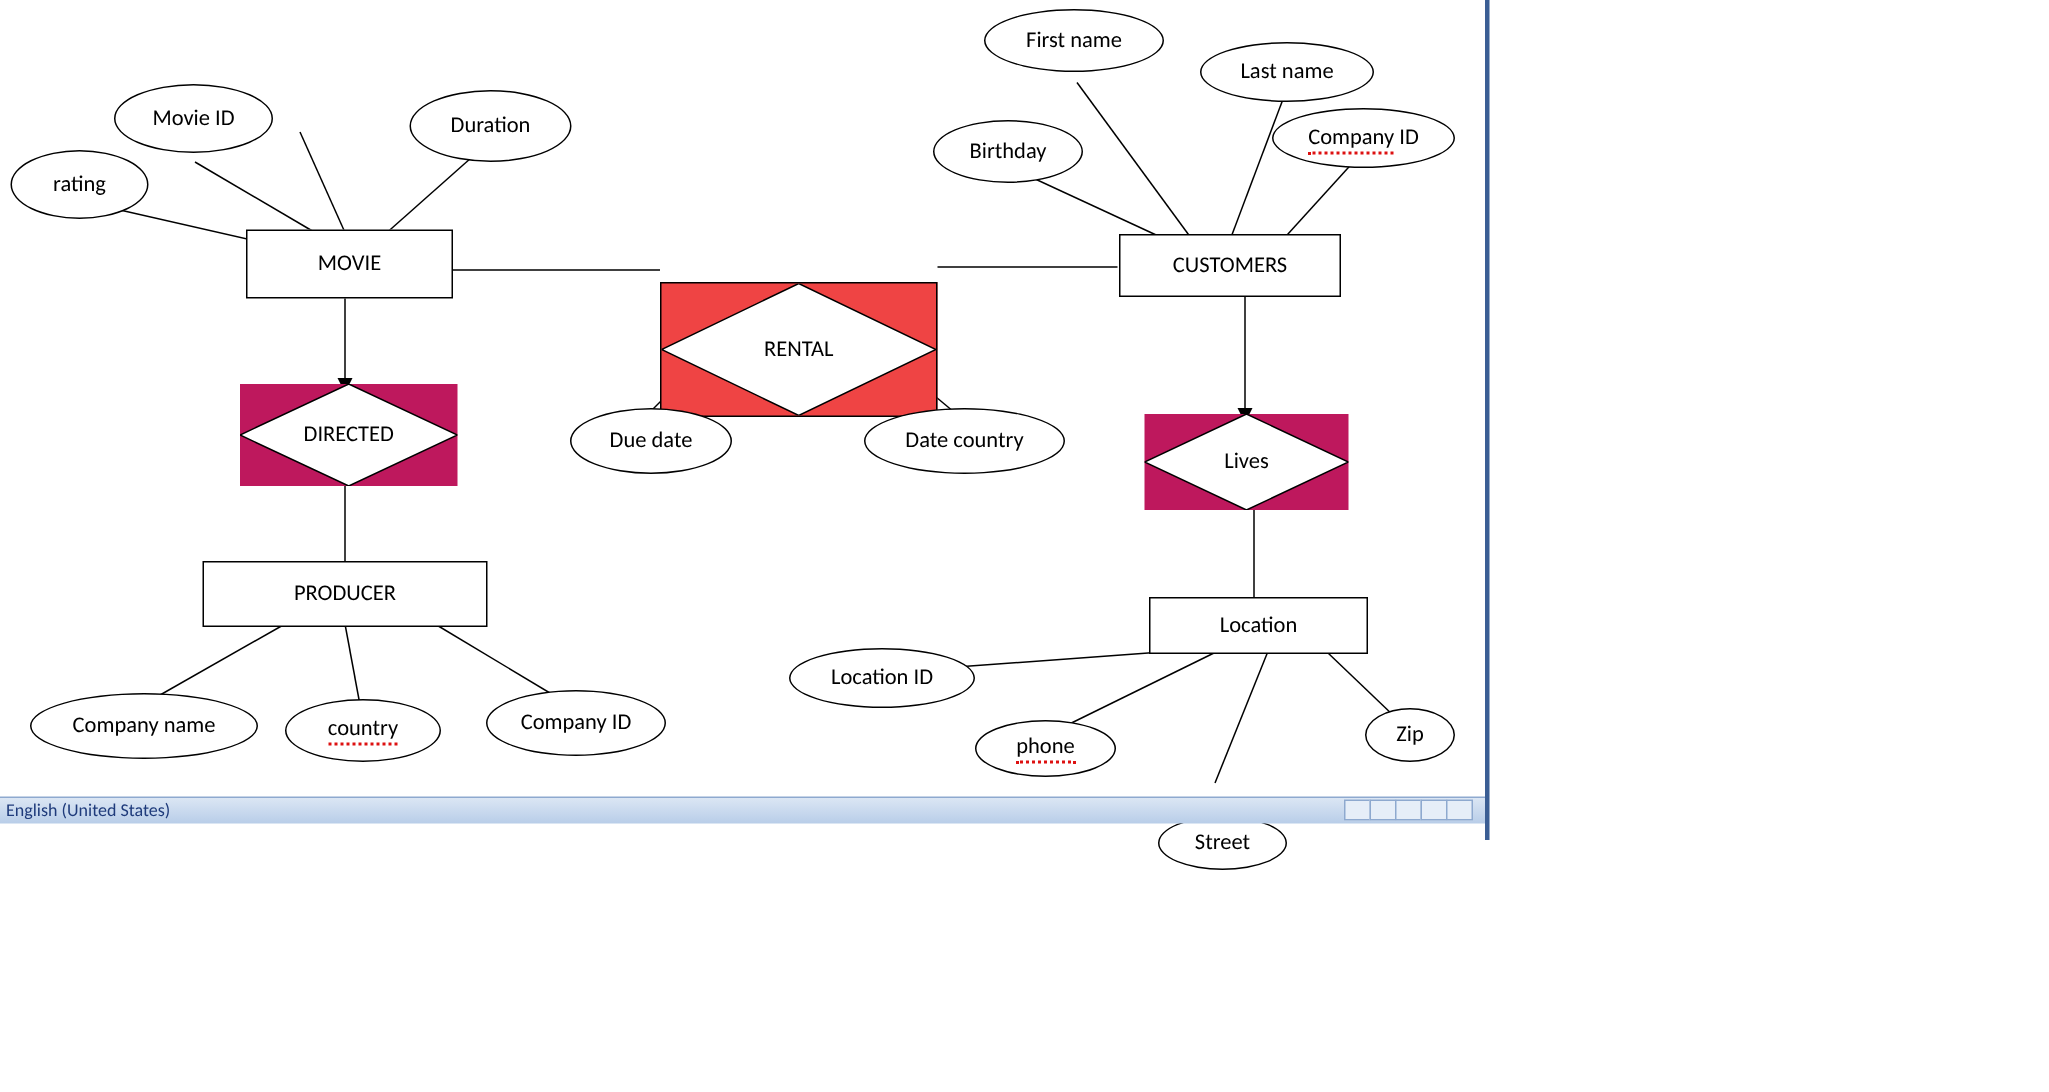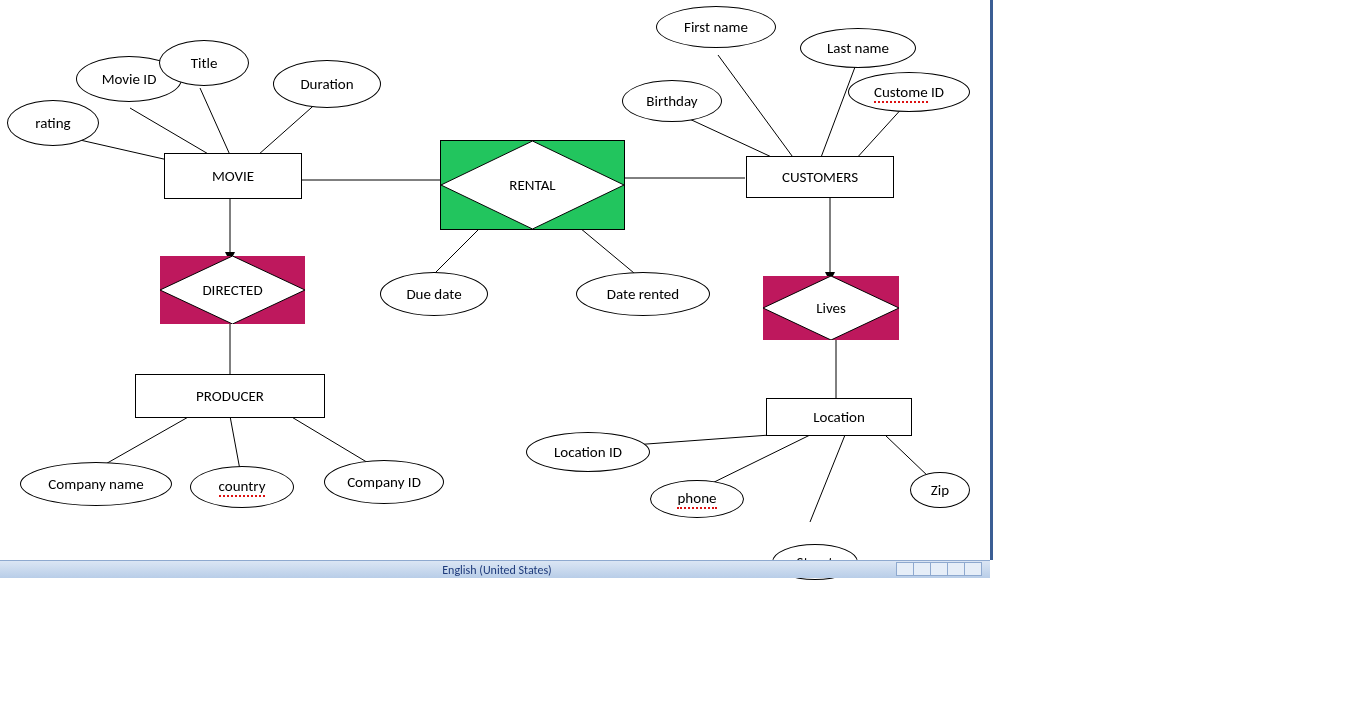--- a/index.html
+++ b/index.html
@@ -50,32 +50,31 @@
   .line {
     stroke: #000;
     stroke-width: 1;
     fill: none;
   }
   .arrowhead {
     fill: #000;
   }
   .statusbar {
     position: absolute;
-    top: 560px;
+    top: 531px;
     left: 0;
     width: 990px;
     height: 18px;
     background: linear-gradient(#dbe6f4, #b8cde8);
     border-top: 1px solid #8ea9cf;
     font-size: 12px;
     color: #1f3b7b;
     display: flex;
     align-items: center;
     box-sizing: border-box;
-    justify-content: center;
   }
   .statusbar .lang {
     padding-left: 4px;
   }
   .viewbtns {
     position: absolute;
     right: 8px;
     top: 1px;
     display: flex;
     gap: 0;
@@ -88,22 +87,23 @@
     margin-left: -1px;
     box-sizing: border-box;
   }
   .spellred {
     border-bottom: 2px dotted #d11;
   }
   
   .rentalbox {
     position: absolute;
     border: 1px solid #000;
-    background: #22c55e;
-    box-sizing: border-box;
+    background: #ef4444;
+    box-sizing: border-box;
+    margin-top: 48px;
   }
   .rentalbox svg {
     position: absolute;
     inset: 0;
     width: 100%;
     height: 100%;
   }
 </style>
 </head>
 <body>
@@ -151,42 +151,39 @@
 
   <div class="shape entity" style="left:164px; top:153px; width:138px; height:46px;">
     <span>MOVIE</span>
   </div>
 
   <div class="shape attr" style="left:7px; top:100px; width:92px; height:46px;">
     <span>rating</span>
   </div>
   <div class="shape attr" style="left:76px; top:56px; width:106px; height:46px;">
     <span>Movie ID</span>
-  </div>
-  <div class="shape attr" style="left:159px; top:40px; width:90px; height:46px;">
-    <span>Title</span>
   </div>
   <div class="shape attr" style="left:273px; top:60px; width:108px; height:48px;">
     <span>Duration</span>
   </div>
 
   <div class="rentalbox" style="left:440px; top:140px; width:185px; height:90px;">
     <svg viewBox="0 0 185 90" preserveAspectRatio="none">
       <polygon points="92.5,0 185,45 92.5,90 0,45" fill="#fff" stroke="#000" stroke-width="1"></polygon>
     </svg>
     <div class="dlabel" style="position:absolute;inset:0;display:flex;align-items:center;justify-content:center;">
       <span>RENTAL</span>
     </div>
   </div>
 
   <div class="shape attr" style="left:380px; top:272px; width:108px; height:44px;">
     <span>Due date</span>
   </div>
   <div class="shape attr" style="left:576px; top:272px; width:134px; height:44px;">
-    <span>Date rented</span>
+    <span>Date country</span>
   </div>
 
   <div class="diamond" style="left:160px; top:256px; width:145px; height:68px;">
     <svg viewBox="0 0 145 68" preserveAspectRatio="none" style="position:absolute;inset:0;width:100%;height:100%;">
       <polygon points="72.5,0 145,34 72.5,68 0,34" fill="#fff" stroke="#000" stroke-width="1"></polygon>
     </svg>
     <div class="dlabel">
         <span>DIRECTED</span>
       </div>
   </div>
@@ -210,21 +207,21 @@
   <div class="shape attr" style="left:622px; top:80px; width:100px; height:42px;">
     <span>Birthday</span>
   </div>
   <div class="shape attr" style="left:800px; top:28px; width:116px; height:40px;">
     <span>Last name</span>
   </div>
   <div class="shape attr" style="left:656px; top:6px; width:120px; height:42px;">
     <span>First name</span>
   </div>
   <div class="shape attr" style="left:848px; top:72px; width:122px; height:40px;">
-    <span><span class="spellred">Custome</span> ID</span>
+    <span><span class="spellred">Company</span> ID</span>
   </div>
 
   <div class="diamond" style="left:763px; top:276px; width:136px; height:64px;">
     <svg viewBox="0 0 136 64" preserveAspectRatio="none" style="position:absolute;inset:0;width:100%;height:100%;">
       <polygon points="68,0 136,32 68,64 0,32" fill="#fff" stroke="#000" stroke-width="1"></polygon>
     </svg>
     <div class="dlabel">
         <span>Lives</span>
       </div>
   </div>

